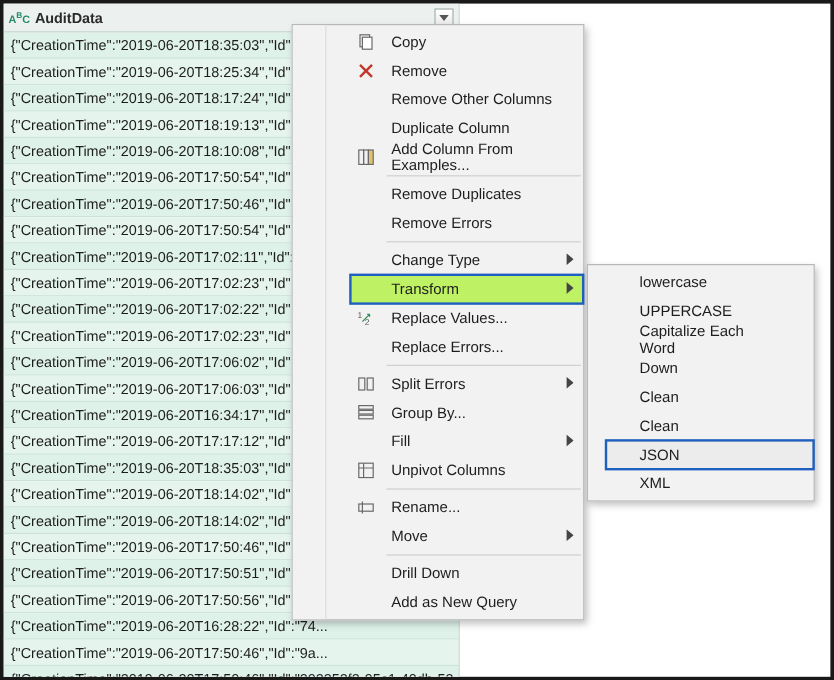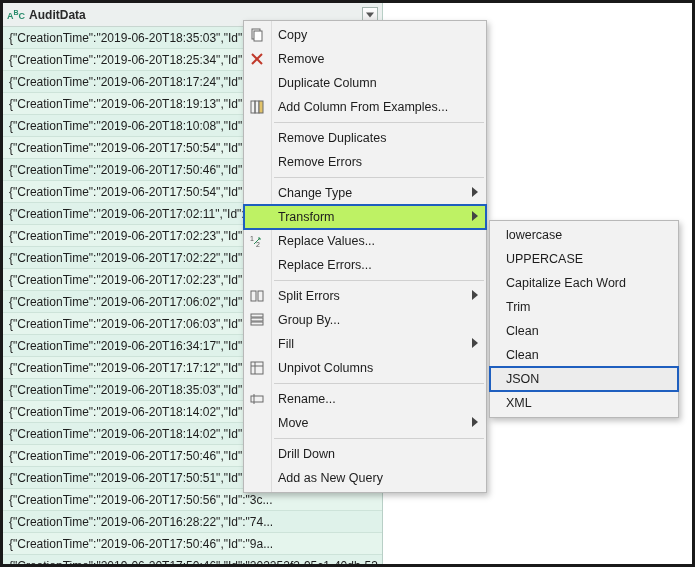--- a/index.html
+++ b/index.html
@@ -116,21 +116,21 @@
     position: absolute;
     left: 4px;
     top: 50%;
     transform: translateY(-50%);
     width: 18px;
     height: 18px;
     display: flex;
     align-items: center;
     justify-content: center;
   }
-  .menu.submenu .menu-item { padding: 0 16px; }
+  .menu.submenu .menu-item { padding: 0 28px; margin-left: 15px; }
 </style>
 </head>
 <body>
 
 <div class="column">
   <div class="col-header">
     <span class="type-icon">
       <span><span>A</span><sup style="font-size:7px;">B</sup><span>C</span></span>
     </span>
     <span>AuditData</span>
@@ -162,41 +162,44 @@
       <div class="row">{"CreationTime":"2019-06-20T18:14:02","Id":"ee...</div>
       <div class="row">{"CreationTime":"2019-06-20T17:50:46","Id":"2e...</div>
       <div class="row">{"CreationTime":"2019-06-20T17:50:51","Id":"95...</div>
       <div class="row">{"CreationTime":"2019-06-20T17:50:56","Id":"3c...</div>
       <div class="row">{"CreationTime":"2019-06-20T16:28:22","Id":"74...</div>
       <div class="row">{"CreationTime":"2019-06-20T17:50:46","Id":"9a...</div>
       <div class="row">{"CreationTime":"2019-06-20T17:50:46","Id":"202252f2-95c1-40db-53...</div>
     </div>
 </div>
 
-<div class="menu" id="main-menu" style="left:240px; top:17px; width:244px;">
+<div class="menu" id="main-menu" style="left:240px; top:17px; width:244px;padding-left:48px;">
   <div class="gutter"></div>
 
   <div class="menu-item">
     <span class="micon">
       <svg width="14" height="14" viewBox="0 0 14 14">
           <rect x="2" y="1" width="8" height="10" fill="none" stroke="#6a6a6a"></rect>
           <rect x="4" y="3" width="8" height="10" fill="#fff" stroke="#6a6a6a"></rect>
         </svg>
     </span>
     <span>Copy</span>
   </div>
 
   <div class="menu-item">
     <span class="micon">
       <svg width="12" height="12" viewBox="0 0 12 12">
           <path d="M1 1 L11 11 M11 1 L1 11" stroke="#c0392b" stroke-width="2"></path>
         </svg>
     </span>
     <span>Remove</span>
   </div>
+  <div class="menu-item">
+      <span>Remove Other Columns</span>
+    </div>
   <div class="menu-item">
       <span>Duplicate Column</span>
     </div>
   <div class="menu-item">
     <span class="micon">
       <svg width="14" height="14" viewBox="0 0 14 14">
           <rect x="1" y="1" width="4" height="12" fill="none" stroke="#6a6a6a"></rect>
           <rect x="5" y="1" width="4" height="12" fill="none" stroke="#6a6a6a"></rect>
           <rect x="9" y="1" width="4" height="12" fill="#e2c36a" stroke="#6a6a6a"></rect>
         </svg>
@@ -309,21 +312,21 @@
   <div class="menu-item">
       <span>lowercase</span>
     </div>
   <div class="menu-item">
       <span>UPPERCASE</span>
     </div>
   <div class="menu-item">
       <span>Capitalize Each Word</span>
     </div>
   <div class="menu-item">
-      <span>Trim</span>
+      <span>Down</span>
     </div>
   <div class="menu-item">
       <span>Clean</span>
     </div>
   <div class="menu-item">
       <span>Clean</span>
     </div>
   <div class="menu-item sub-selected">
       <span>JSON</span>
     </div>

